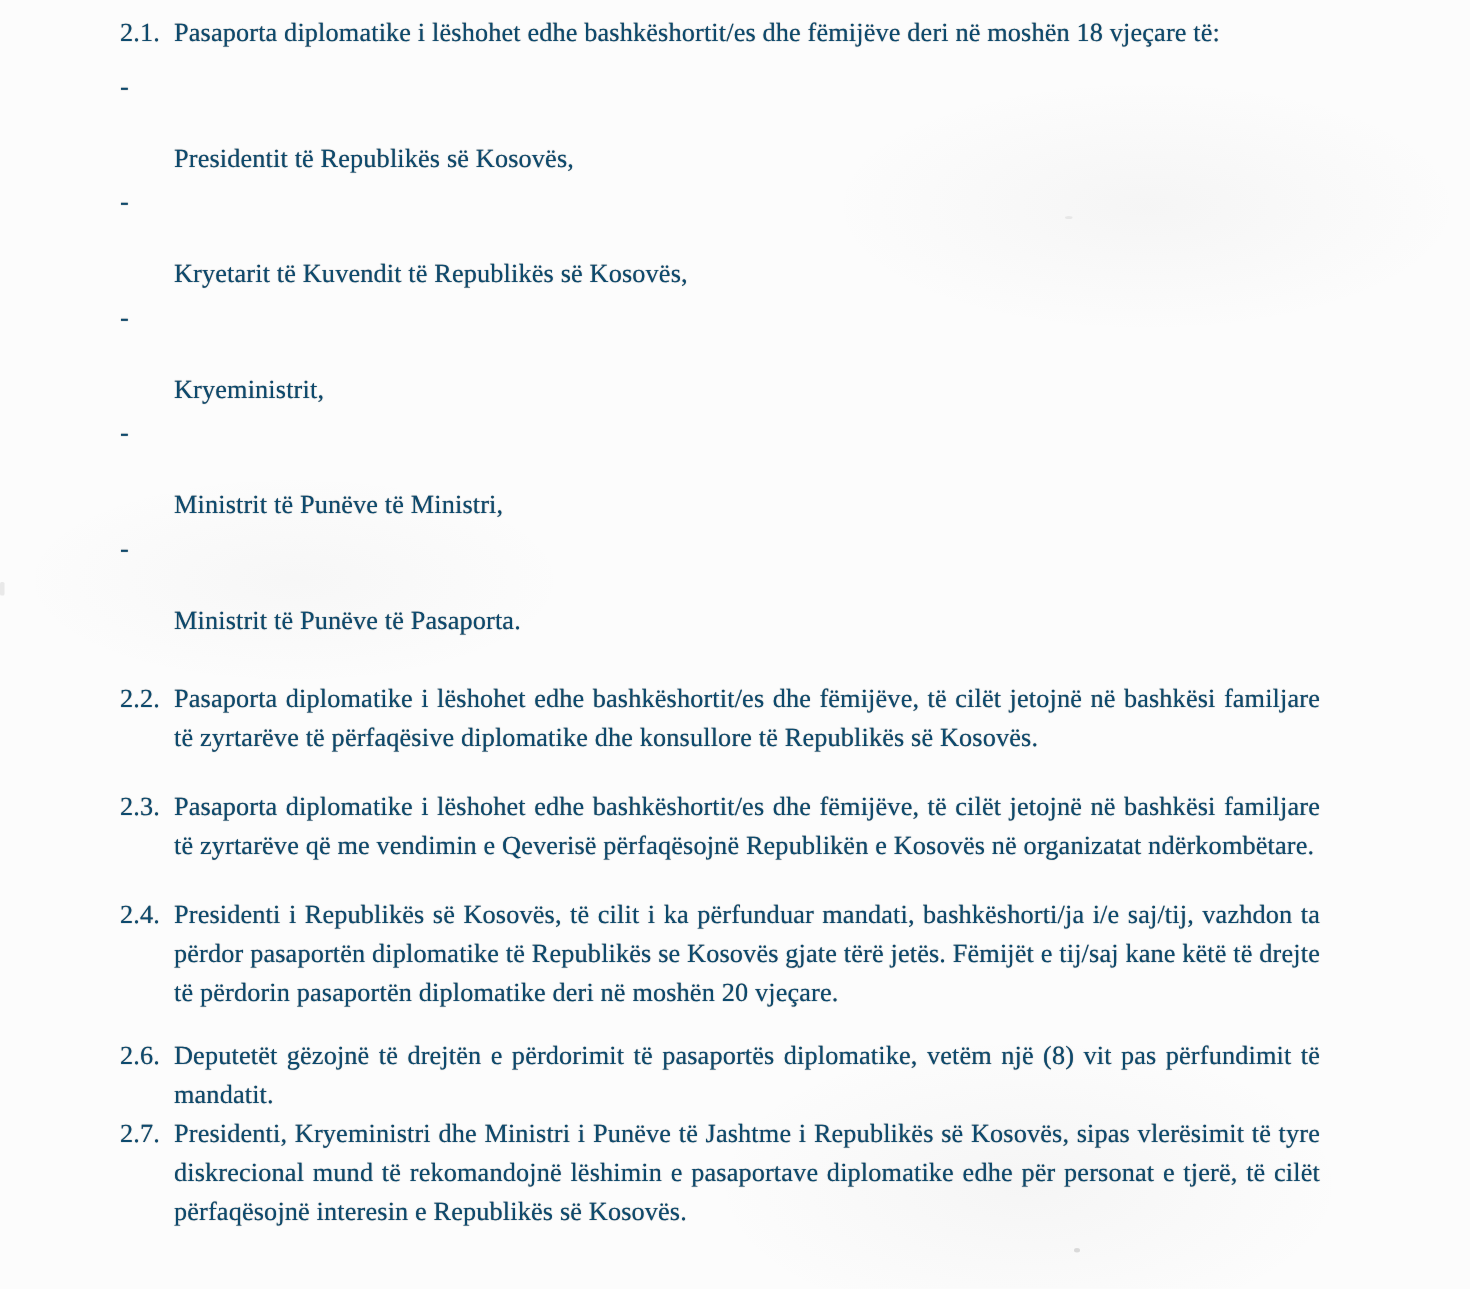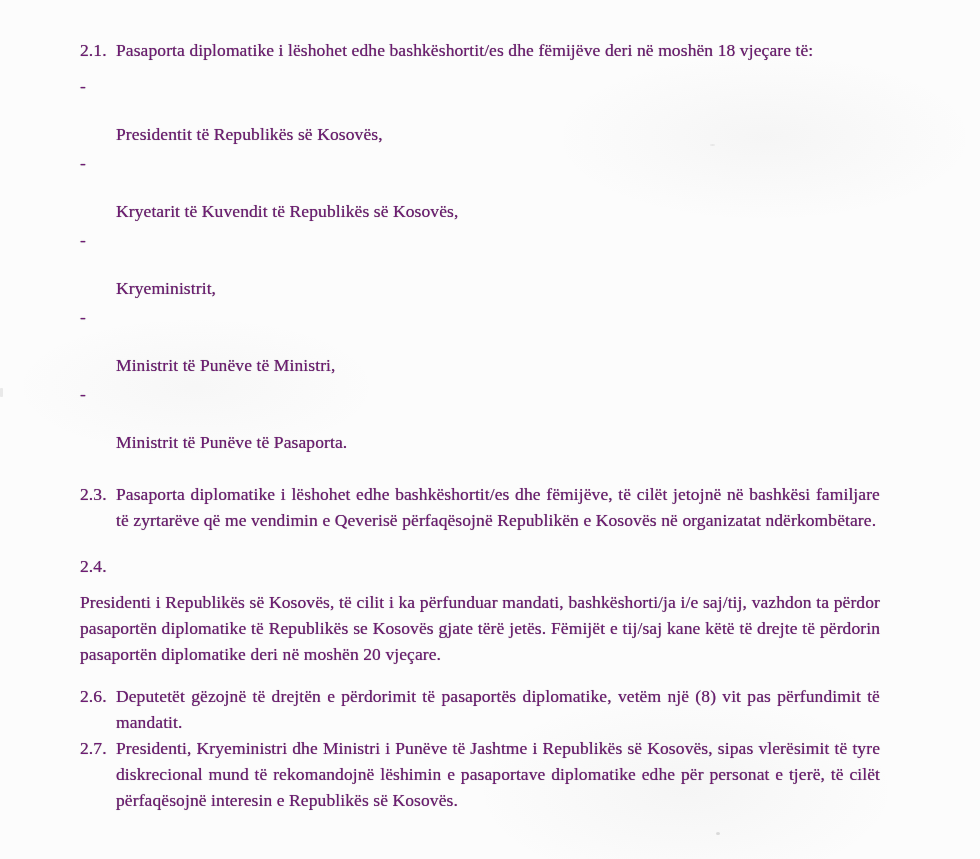--- a/index.html
+++ b/index.html
@@ -15,22 +15,22 @@
       radial-gradient(ellipse 260px 100px at 20% 45%, rgba(120,120,120,0.04), transparent 70%),
       radial-gradient(ellipse 300px 140px at 70% 92%, rgba(120,120,120,0.05), transparent 70%),
       #fcfcfc;
     font-family: "Liberation Serif", "DejaVu Serif", serif;
     position: relative;
   }
   .page {
     box-sizing: border-box;
     width: 980px;
     height: 627px;
-    padding: 37px 100px 0 80px;
-    color: #701a75;
+    padding: 8px 100px 0 80px;
+    color: #0c4a6e;
     font-size: 17.5px;
     line-height: 26px;
     text-shadow: 0 0 0.7px rgba(45,45,45,0.75);
     letter-spacing: 0.1px;
   }
   .para {
     display: flex;
     align-items: flex-start;
   }
   .para .num {
@@ -40,21 +40,21 @@
   .para .ptxt {
     flex: 1;
     text-align: justify;
   }
   .mb-after-21   { margin-bottom: 10px; }
   .bullet-list   { margin-bottom: 26px; }
   .bullet-item   { display: flex; margin-bottom: 3px; }
   .bullet-item .dash { flex: 0 0 36px; }
   .bullet-item .btxt { flex: 1; margin-top: 48px; }
   .mb-std  { margin-bottom: 20px; }
-  .mb-24   { margin-bottom: 16px; flex-direction: column; }
+  .mb-24   { margin-bottom: 16px; }
   .mb-26   { }
   .artifact {
     position: absolute;
     background: rgba(80,80,80,0.18);
     border-radius: 50%;
   }
   .artifact-1 { left: 716px; top: 832px; width: 4px; height: 3px; }
   .artifact-2 { left: 710px; top: 144px; width: 5px; height: 2px; opacity: .5; }
   .artifact-3 { left: 0px;   top: 388px; width: 3px; height: 9px; border-radius: 1px; opacity: .6; }
 </style>
@@ -84,20 +84,24 @@
     <div class="bullet-item">
       <span class="dash">-</span>
       <span class="btxt">Ministrit të Punëve të Ministri,</span>
     </div>
     <div class="bullet-item">
       <span class="dash">-</span>
       <span class="btxt">Ministrit të Punëve të Pasaporta.</span>
     </div>
   </div>
 
+  <div class="para mb-std">
+    <span class="num">2.2.</span>
+    <span class="ptxt">Pasaporta diplomatike i lëshohet edhe bashkëshortit/es dhe fëmijëve, të cilët jetojnë në bashkësi familjare të zyrtarëve të përfaqësive diplomatike dhe konsullore të Republikës së Kosovës.</span>
+  </div>
 
   <div class="para mb-std">
     <span class="num">2.3.</span>
     <span class="ptxt">Pasaporta diplomatike i lëshohet edhe bashkëshortit/es dhe fëmijëve, të cilët jetojnë në bashkësi familjare të zyrtarëve që me vendimin e Qeverisë përfaqësojnë Republikën e Kosovës në organizatat ndërkombëtare.</span>
   </div>
 
   <div class="para mb-24">
     <span class="num">2.4.</span>
     <span class="ptxt">Presidenti i Republikës së Kosovës, të cilit i ka përfunduar mandati, bashkëshorti/ja i/e saj/tij, vazhdon ta përdor pasaportën diplomatike të Republikës se Kosovës gjate tërë jetës. Fëmijët e tij/saj kane këtë të drejte të përdorin pasaportën diplomatike deri në moshën 20 vjeçare.</span>
   </div>

